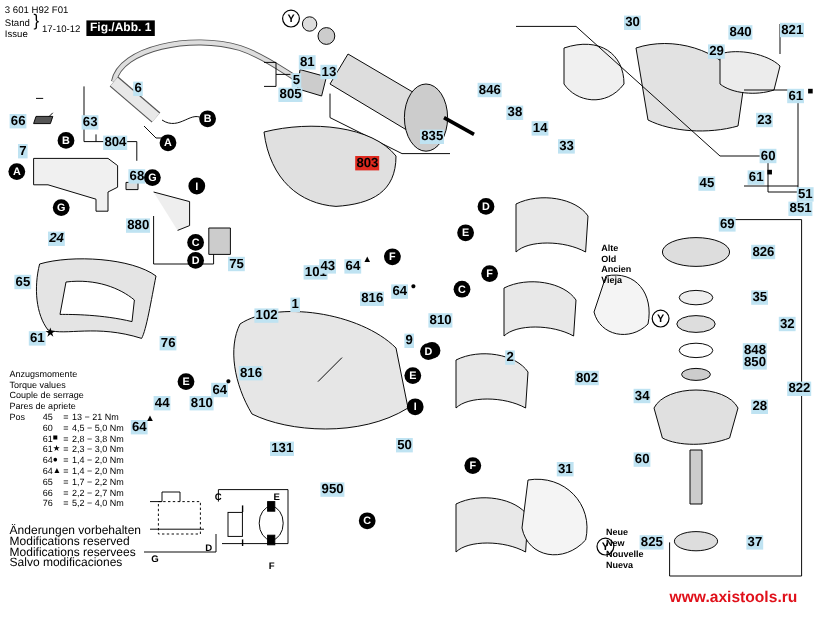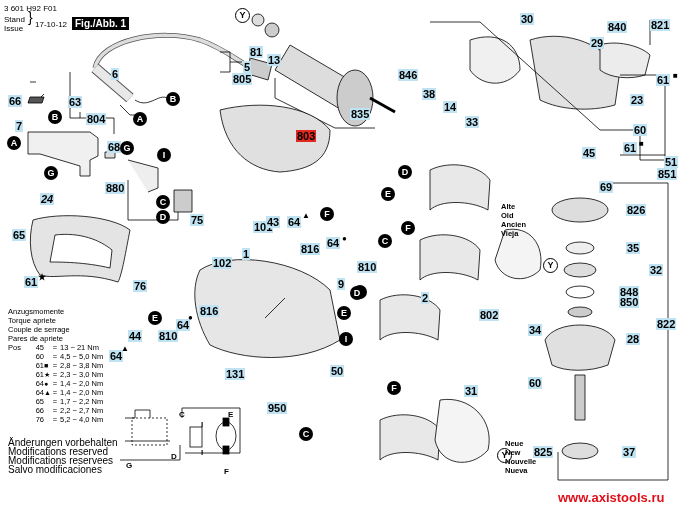--- a/index.html
+++ b/index.html
@@ -215,21 +215,21 @@
 </div>
 <div class="oldnew" style="left:505px;top:400px;margin-top:39px;">
   <div>Neue</div>
   <div>New</div>
   <div>Nouvelle</div>
   <div>Nueva</div>
 </div>
 
 <div class="torque">
   <div>Anzugsmomente</div>
-  <div>Torque apriete</div>
+  <div>Torque values</div>
   <div>Couple de serrage</div>
   <div>Pares de apriete</div>
   <div id="torque-rows">
       <div class="row">
         <span class="pos">Pos</span>
         <span class="num">45</span>
         <span class="sym"></span>
         <span class="eq">=</span>
         <span>13 − 21 Nm</span>
       </div>

